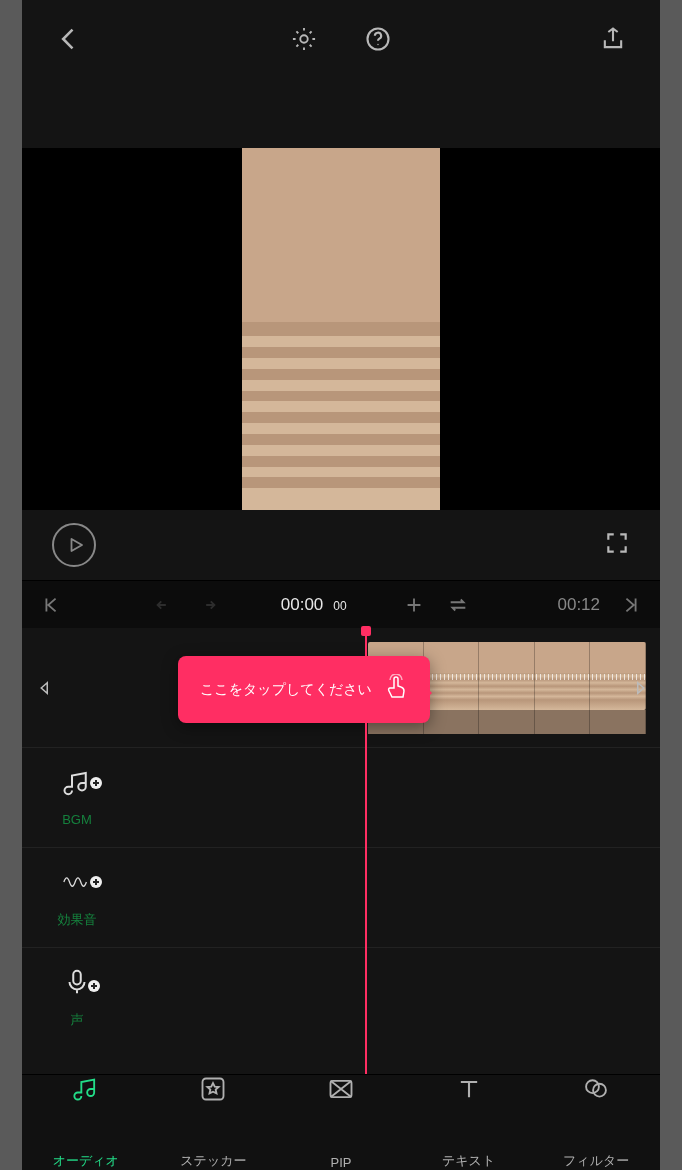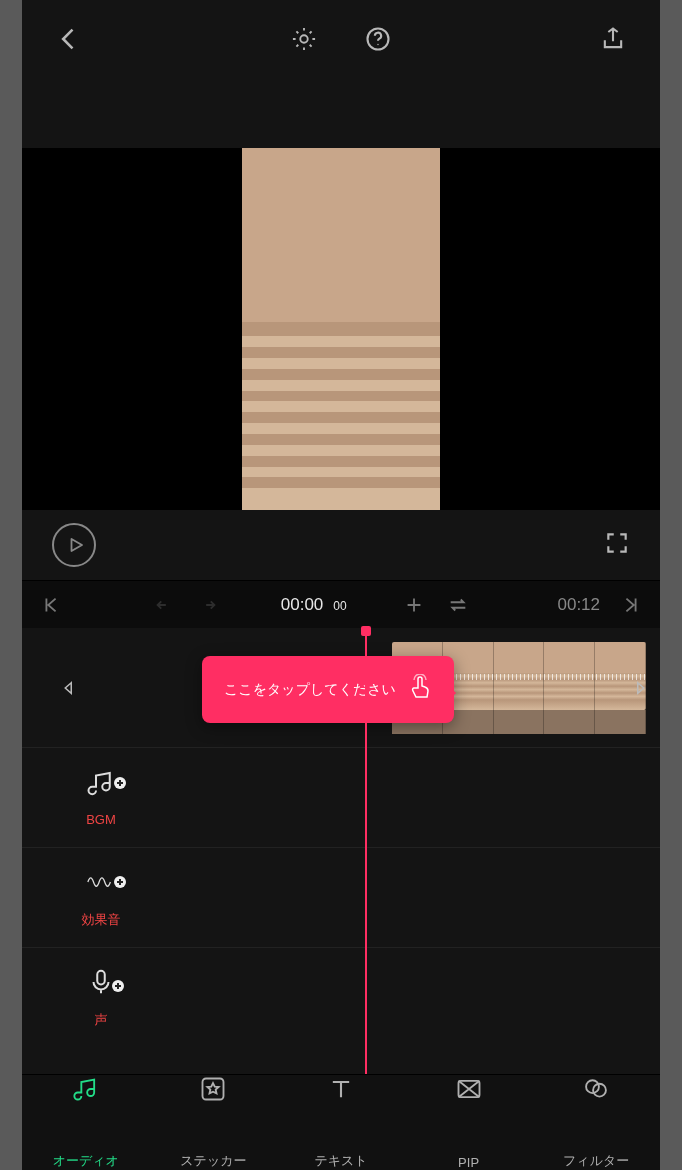--- a/index.html
+++ b/index.html
@@ -105,24 +105,23 @@
   }
   .row {
     display:flex;
     border-bottom: 1px solid #222;
     position: relative;
   }
   .row-side {
     width: 110px; flex: 0 0 110px;
     display:flex; flex-direction:column; align-items:center; justify-content:center;
     gap: 14px;
-    color:#ef4444;
+    color:#15803d;
     font-size: 13px;
     position: relative;
-    margin-left: 24px;
   }
   .row-side svg { width: 30px; height: 30px; }
   .row-content { flex: 1; position: relative; }
 
   
   .video-row { height: 120px; position:relative; }
   .video-row .row-side {
     width: 46px; flex: 0 0 46px;
     position: relative;
   }
@@ -427,31 +426,31 @@
       <span>オーディオ</span>
     </div>
     <div class="nav-item">
       <svg viewBox="0 0 24 24" fill="none" stroke="currentColor" stroke-width="1.6">
           <rect x="3" y="3" width="18" height="18" rx="3"></rect>
           <path d="M12 7l1.5 3 3.3.3-2.5 2.2.7 3.2L12 14.3 9 15.7l.7-3.2-2.5-2.2 3.3-.3z"></path>
         </svg>
       <span>ステッカー</span>
     </div>
     <div class="nav-item">
-      <svg viewBox="0 0 24 24" fill="none" stroke="currentColor" stroke-width="1.8">
-          <path d="M5 6h14M12 6v13"></path>
-        </svg>
-      <span>テキスト</span>
-    </div>
-    <div class="nav-item">
       <svg viewBox="0 0 24 24" fill="none" stroke="currentColor" stroke-width="1.6">
           <rect x="3" y="5" width="18" height="14" rx="2"></rect>
           <path d="M3 5l18 14M21 5 3 19"></path>
         </svg>
       <span>PIP</span>
+    </div>
+    <div class="nav-item">
+      <svg viewBox="0 0 24 24" fill="none" stroke="currentColor" stroke-width="1.8">
+          <path d="M5 6h14M12 6v13"></path>
+        </svg>
+      <span>テキスト</span>
     </div>
     <div class="nav-item">
       <svg viewBox="0 0 24 24" fill="none" stroke="currentColor" stroke-width="1.6">
           <circle cx="9" cy="10" r="5.5"></circle>
           <circle cx="15" cy="13" r="5.5"></circle>
         </svg>
       <span>フィルター</span>
     </div>
   </div>
 

